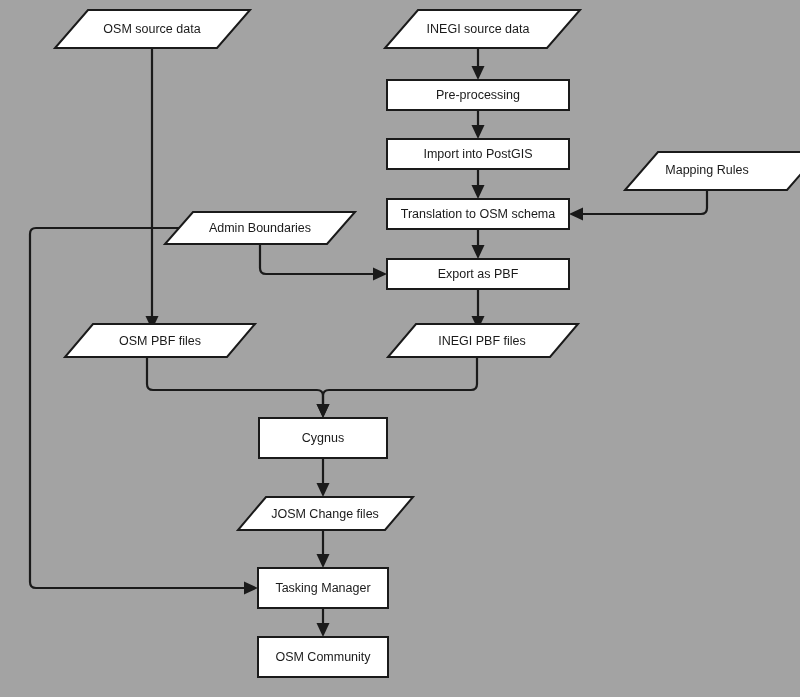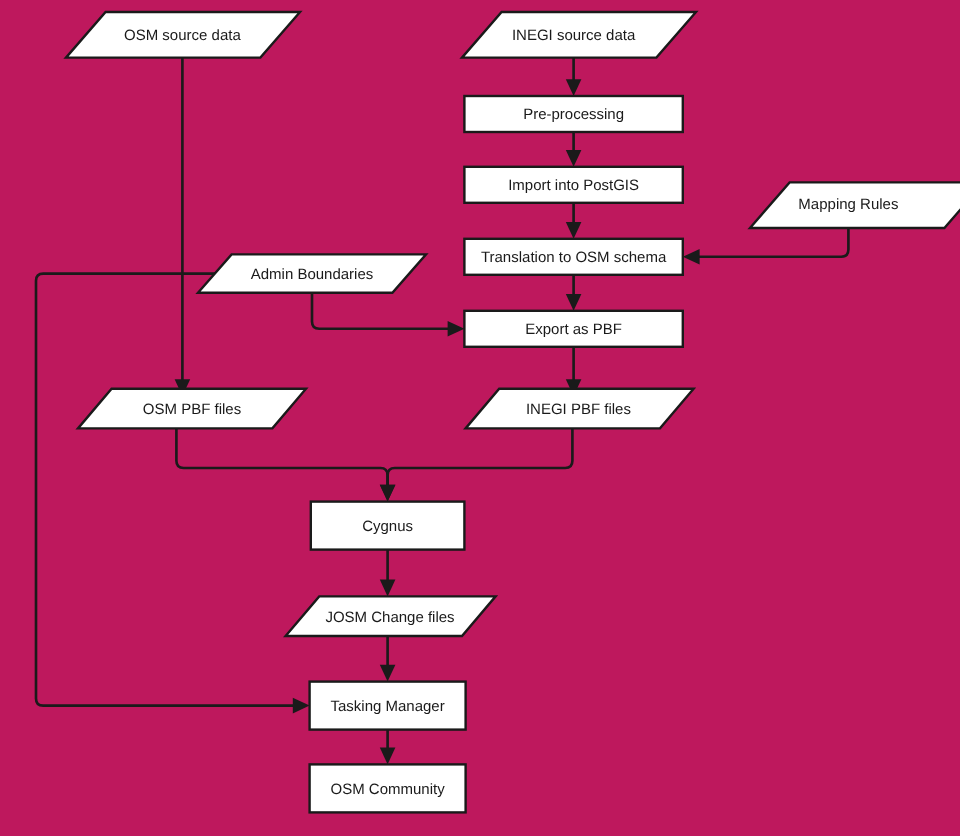--- a/index.html
+++ b/index.html
@@ -8,21 +8,21 @@
     padding: 0;
     background: #ffffff;
   }
   body {
     font-family: "Liberation Sans", "DejaVu Sans", sans-serif;
   }
   #diagram-root {
     position: relative;
     width: 800px;
     height: 697px;
-    background: #be185d;
+    background: #a3a3a3;
     overflow: hidden;
   }
   #flow-svg {
     position: absolute;
     top: 0;
     left: 0;
     width: 800px;
     height: 697px;
     display: block;
   }

